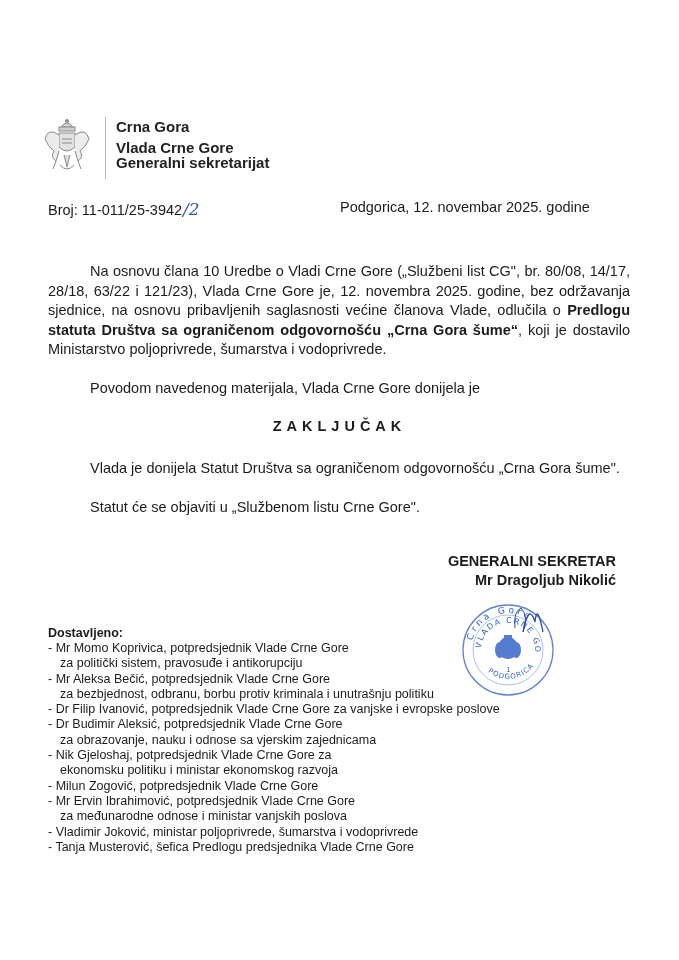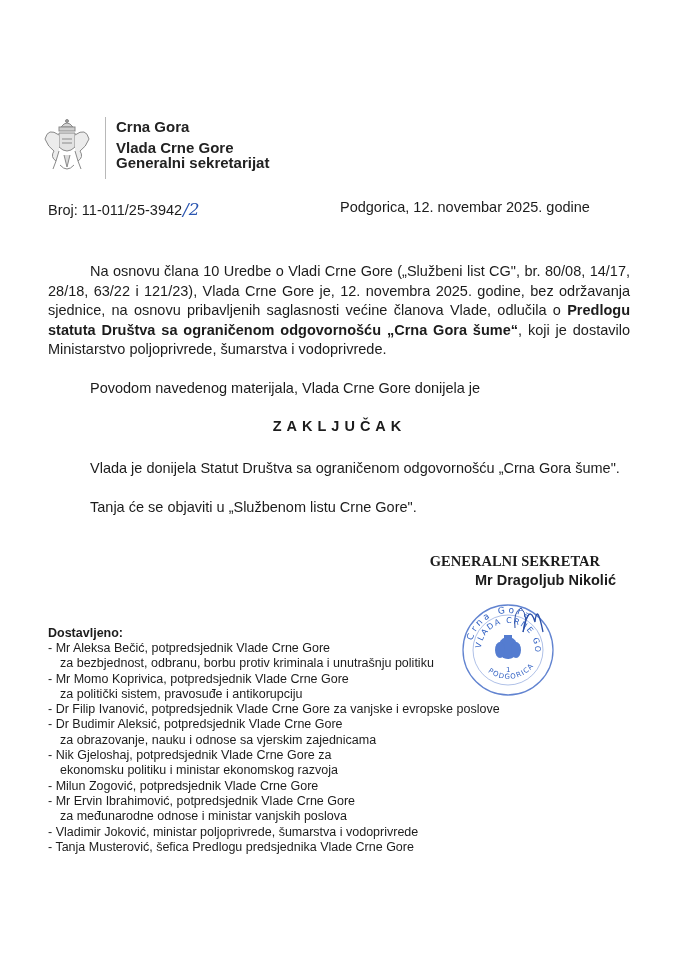--- a/index.html
+++ b/index.html
@@ -24,21 +24,21 @@
     
     .para { left: 48px; width: 582px; font-size: 14.5px; line-height: 19.6px; text-align: justify; }
     .para-1 { top: 262px; text-indent: 42px; }
     .para-1 b { font-weight: bold; }
     .para-2 { top: 379px; text-indent: 42px; }
     .title { left: 0; width: 679px; top: 418px; text-align: center; font-size: 14.5px; font-weight: bold; letter-spacing: 5px; }
     .para-3 { top: 459px; text-indent: 42px; }
     .para-4 { top: 498px; text-indent: 42px; }
 
     
-    .sig-title { left: 384px; width: 216px; top: 553px; font-size: 14.5px; font-weight: bold; text-align: right; white-space: nowrap; font-family: Liberation Serif, serif; }
+    .sig-title { left: 400px; width: 216px; top: 553px; font-size: 14.5px; font-weight: bold; text-align: right; white-space: nowrap; }
     .sig-name { left: 400px; width: 216px; top: 572px; font-size: 14.5px; font-weight: bold; text-align: right; white-space: nowrap; }
 
     
     .stamp { left: 453px; top: 592px; width: 110px; height: 110px; }
 
     
     .dist-head { left: 48px; top: 626px; font-size: 12.5px; font-weight: bold; }
     .dist { left: 48px; top: 641px; width: 560px; font-size: 12.5px; line-height: 15.3px; }
     .dist-item { white-space: nowrap; }
     .dist-item .cont { display: block; padding-left: 12px; }
@@ -72,21 +72,21 @@
 </div>
 <div class="abs datum">Podgorica, 12. novembar 2025. godine</div>
 
 <div class="abs para para-1"><span>Na osnovu člana 10 Uredbe o Vladi Crne Gore („Službeni list CG", br. 80/08, 14/17, 28/18, 63/22 i 121/23), Vlada Crne Gore je, 12. novembra 2025. godine, bez održavanja sjednice, na osnovu pribavljenih saglasnosti većine članova Vlade, odlučila o </span><b>Predlogu statuta Društva sa ograničenom odgovornošću „Crna Gora šume“</b><span>, koji je dostavilo Ministarstvo poljoprivrede, šumarstva i vodoprivrede.</span></div>
 
 <div class="abs para para-2">Povodom navedenog materijala, Vlada Crne Gore donijela je</div>
 
 <div class="abs title">ZAKLJUČAK</div>
 
 <div class="abs para para-3">Vlada je donijela Statut Društva sa ograničenom odgovornošću „Crna Gora šume".</div>
-<div class="abs para para-4">Tanja će se objaviti u „Službenom listu Crne Gore".</div>
+<div class="abs para para-4">Statut će se objaviti u „Službenom listu Crne Gore".</div>
 
 <div class="abs sig-title">GENERALNI SEKRETAR</div>
 <div class="abs sig-name">Mr Dragoljub Nikolić</div>
 
 <div class="abs stamp">
   <svg width="110" height="110" viewBox="0 0 110 110">
     <defs>
       <path id="arcTop" d="M18 58 A37 37 0 0 1 92 58"></path>
       <path id="arcInner" d="M28 58 A27 27 0 0 1 82 58"></path>
       <path id="arcBot" d="M25 66 A32 32 0 0 0 85 66"></path>
@@ -103,22 +103,22 @@
       <rect x="51" y="43" width="8" height="4"></rect>
     </g>
     <text x="53" y="80" font-size="7" fill="#2f5fc2" font-family="DejaVu Sans, sans-serif">1</text>
     <path d="M70 40 Q76 10 82 30 Q84 10 90 40" fill="none" stroke="#2b4fa8" stroke-width="1.3"></path>
     <path d="M62 36 Q60 20 68 16 Q76 24 70 40" fill="none" stroke="#2b4fa8" stroke-width="1"></path>
   </svg>
 </div>
 
 <div class="abs dist-head">Dostavljeno:</div>
 <div class="abs dist">
+  <div class="dist-item"><span>- Mr Momo Koprivica, potpredsjednik Vlade Crne Gore</span><span class="cont">za politički sistem, pravosuđe i antikorupciju</span></div>
   <div class="dist-item"><span>- Mr Aleksa Bečić, potpredsjednik Vlade Crne Gore</span><span class="cont">za bezbjednost, odbranu, borbu protiv kriminala i unutrašnju politiku</span></div>
-  <div class="dist-item"><span>- Mr Momo Koprivica, potpredsjednik Vlade Crne Gore</span><span class="cont">za politički sistem, pravosuđe i antikorupciju</span></div>
   <div class="dist-item"><span>- Dr Filip Ivanović, potpredsjednik Vlade Crne Gore za vanjske i evropske poslove</span></div>
   <div class="dist-item"><span>- Dr Budimir Aleksić, potpredsjednik Vlade Crne Gore</span><span class="cont">za obrazovanje, nauku i odnose sa vjerskim zajednicama</span></div>
   <div class="dist-item"><span>- Nik Gjeloshaj, potpredsjednik Vlade Crne Gore za</span><span class="cont">ekonomsku politiku i ministar ekonomskog razvoja</span></div>
   <div class="dist-item"><span>- Milun Zogović, potpredsjednik Vlade Crne Gore</span></div>
   <div class="dist-item"><span>- Mr Ervin Ibrahimović, potpredsjednik Vlade Crne Gore</span><span class="cont">za međunarodne odnose i ministar vanjskih poslova</span></div>
   <div class="dist-item"><span>- Vladimir Joković, ministar poljoprivrede, šumarstva i vodoprivrede</span></div>
   <div class="dist-item"><span>- Tanja Musterović, šefica Predlogu predsjednika Vlade Crne Gore</span></div>
 </div>
 
 </body></html>

